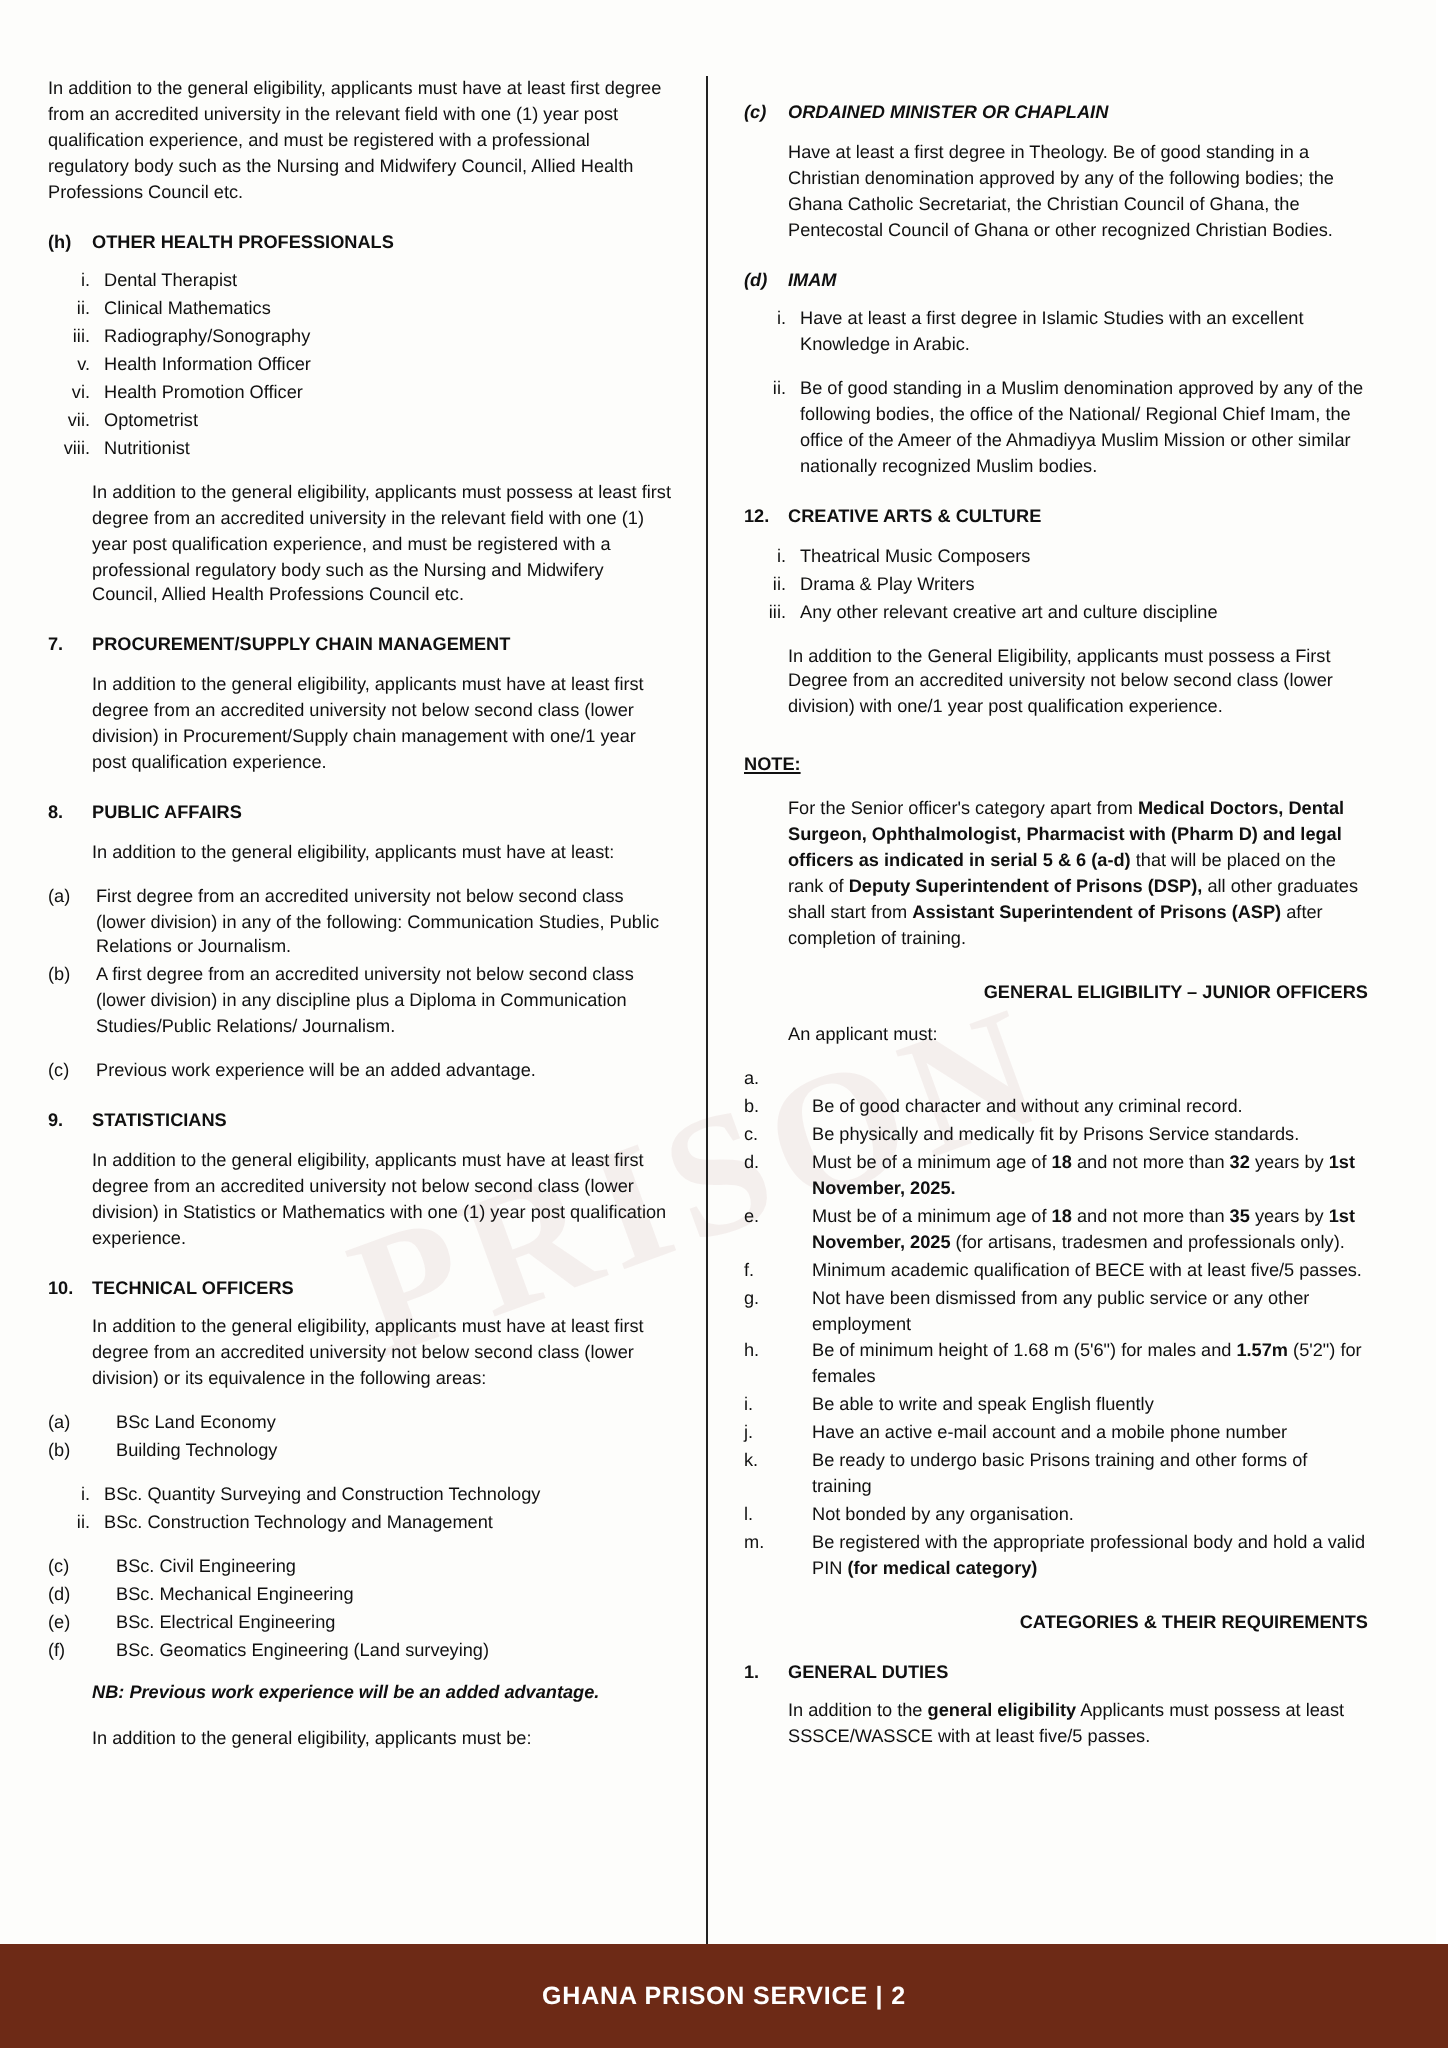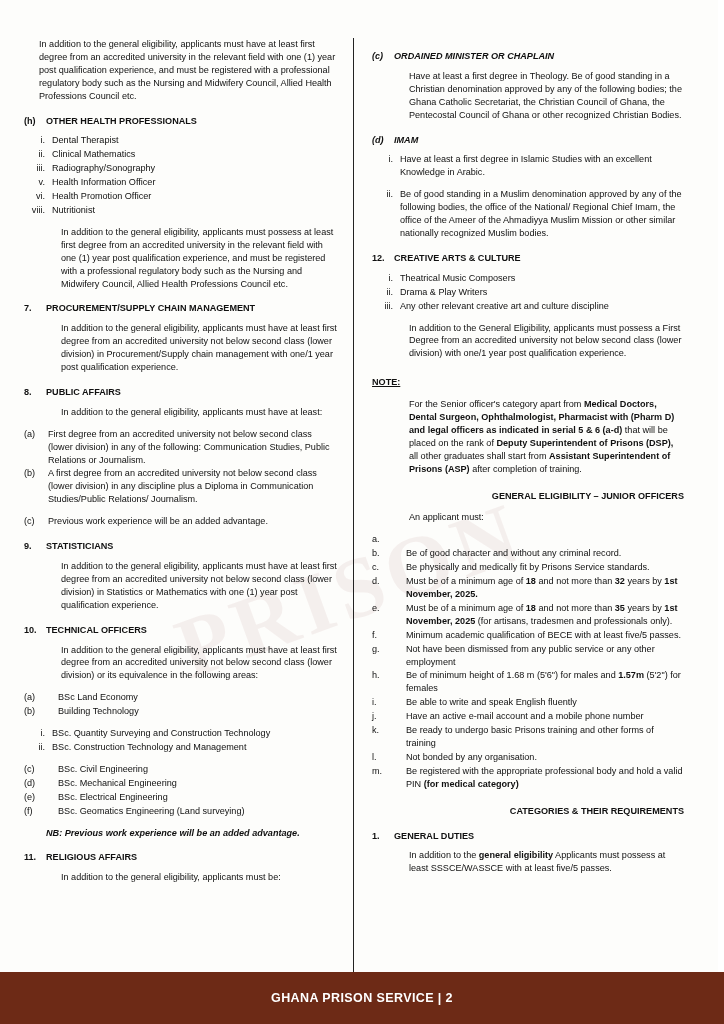--- a/index.html
+++ b/index.html
@@ -61,21 +61,21 @@
     border-right: 1px solid #222;
   }
   .col-right {
     padding-left: 18px;
   }
   p, div.blk {
     margin: 0 0 9px 0;
   }
   .para {
     text-align: left;
-    margin: 0 0 9px 15px;
+    margin: 0 0 9px 0;
   }
   .indent1 { padding-left: 22px; }
   .num-heading {
     display: flex;
     font-weight: bold;
     margin: 12px 0 7px 0;
   }
   .num-heading .num {
     width: 22px;
     flex: 0 0 22px;
@@ -189,20 +189,24 @@
           </li>
         <li>
             <span class="mk">v.</span>
             <span class="tx">Health Information Officer</span>
           </li>
         <li>
             <span class="mk">vi.</span>
             <span class="tx">Health Promotion Officer</span>
           </li>
         <li>
+            <span class="mk">vii.</span>
+            <span class="tx">Optometrist</span>
+          </li>
+        <li>
             <span class="mk">viii.</span>
             <span class="tx">Nutritionist</span>
           </li>
       </ul>
 
       <p class="para indent1">In addition to the general eligibility, applicants must possess at least first degree from an accredited university in the relevant field with one (1) year post qualification experience, and must be registered with a professional regulatory body such as the Nursing and Midwifery Council, Allied Health Professions Council etc.</p>
 
       <div class="num-heading">
         <span class="num">7.</span>
         <span class="txt">PROCUREMENT/SUPPLY CHAIN MANAGEMENT</span>
@@ -277,24 +281,20 @@
             <span class="tx">BSc. Electrical Engineering</span>
           </li>
         <li>
             <span class="mk">(f)</span>
             <span class="tx">BSc. Geomatics Engineering (Land surveying)</span>
           </li>
       </ul>
 
       <p class="nb">NB: Previous work experience will be an added advantage.</p>
 
-      <div class="num-heading">
-        <span class="num">11.</span>
-        <span class="txt">RELIGIOUS AFFAIRS</span>
-      </div>
       <p class="para indent1">In addition to the general eligibility, applicants must be:</p>
 
     </div>
 
     <div class="col col-right">
 
       <div class="num-heading">
         <span class="num i">(c)</span>
         <span class="txt i">ORDAINED MINISTER OR CHAPLAIN</span>
       </div>

